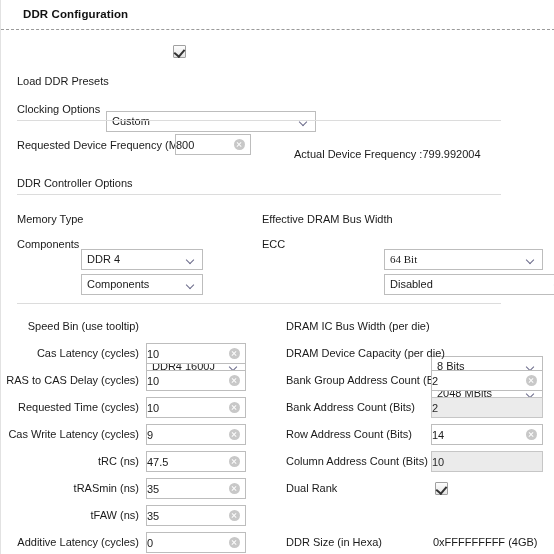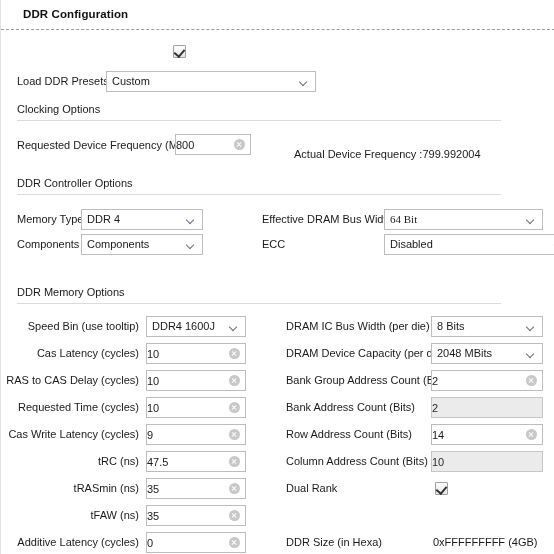--- a/index.html
+++ b/index.html
@@ -120,20 +120,21 @@
     box-sizing: border-box;
     height: 21px;
     background: #fff;
     border: 1px solid #bdbdbd;
     font-size: 11px;
     color: #1a1a1a;
     line-height: 19px;
     padding-left: 5px;
     white-space: nowrap;
     overflow: hidden;
+    margin-top: 40px;
   }
   .chev {
     position: absolute;
     right: 7px;
     top: 7px;
     width: 8px;
     height: 5px;
   }
   .chev::before {
     content: "";
@@ -227,23 +228,20 @@
     <span>64 Bit</span>
     <span class="chev"></span>
   </div>
 
   <div class="lbl" style="left:261px; top:233px;">ECC</div>
   <div class="sel" style="left:383px; top:234px; width:187px;">
     <span>Disabled</span>
     <span class="chev"></span>
   </div>
 
-  <div class="section" style="top:285px;">
-    <div class="section-label">DDR Memory Options</div>
-  </div>
   <div class="section-rule" style="top:303px;"></div>
 
   <div id="left-col">
       <div class="lbl lbl-r" style="top: 315px; left: 0px; width: 138px; text-align: right;">Speed Bin (use tooltip)</div>
       <div class="sel" style="left: 145px; top: 316px; width: 100px;"><span>DDR4 1600J</span><span class="chev"></span></div>
       <div class="lbl lbl-r" style="top: 342px; left: 0px; width: 138px; text-align: right;">Cas Latency (cycles)</div>
       <input class="tf" value="10" style="left: 145px; top: 343px; width: 100px;">
       <span class="clear-ico" style="left: 228px; top: 348px;"></span>
       <div class="lbl lbl-r" style="top: 369px; left: 0px; width: 138px; text-align: right;">RAS to CAS Delay (cycles)</div>
       <input class="tf" value="10" style="left: 145px; top: 370px; width: 100px;">

